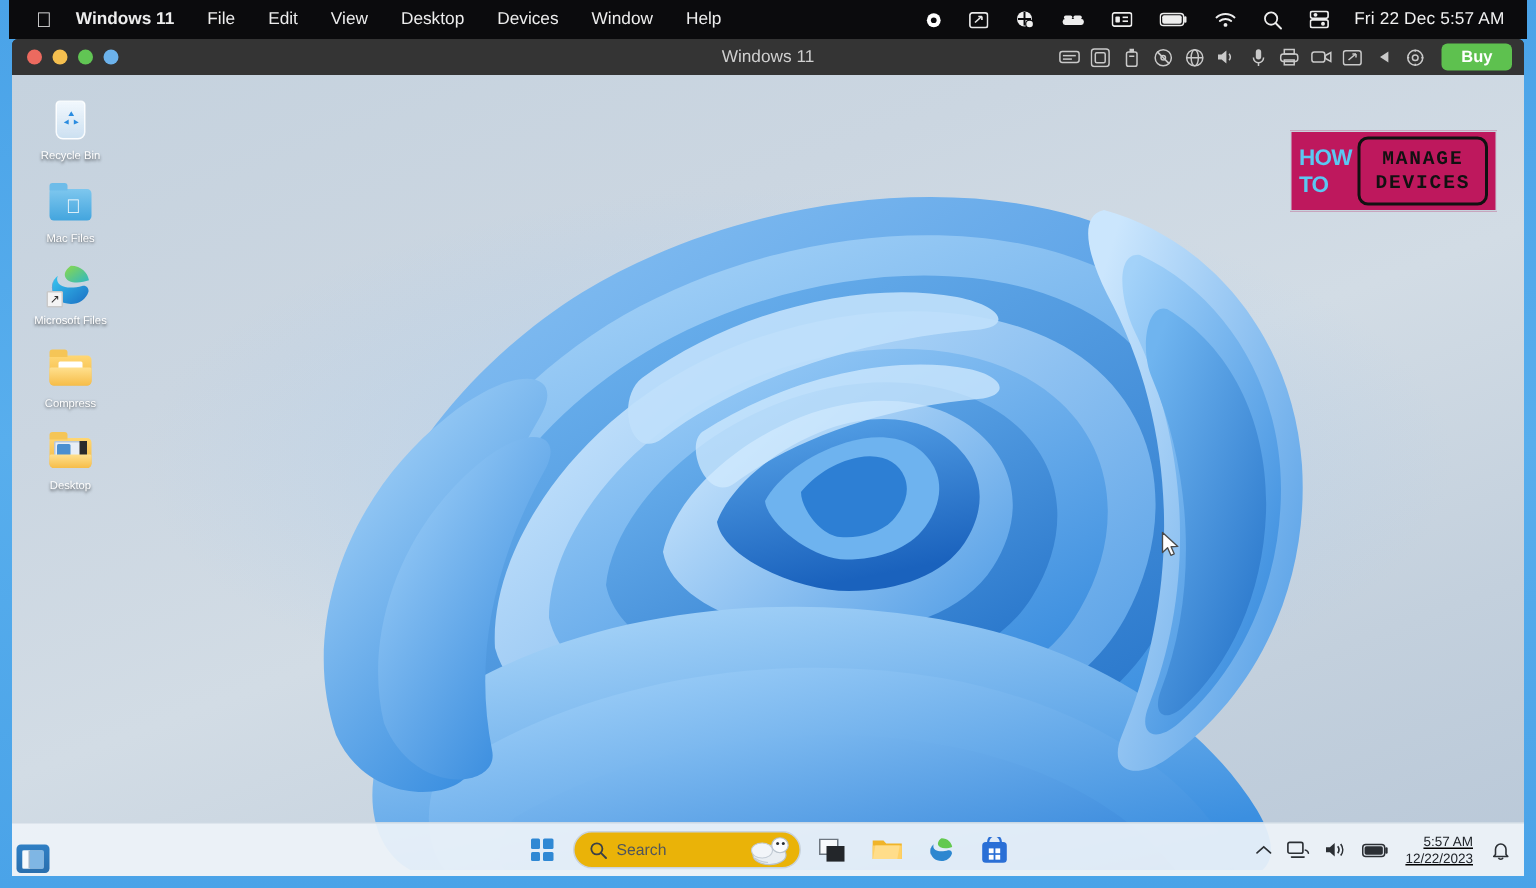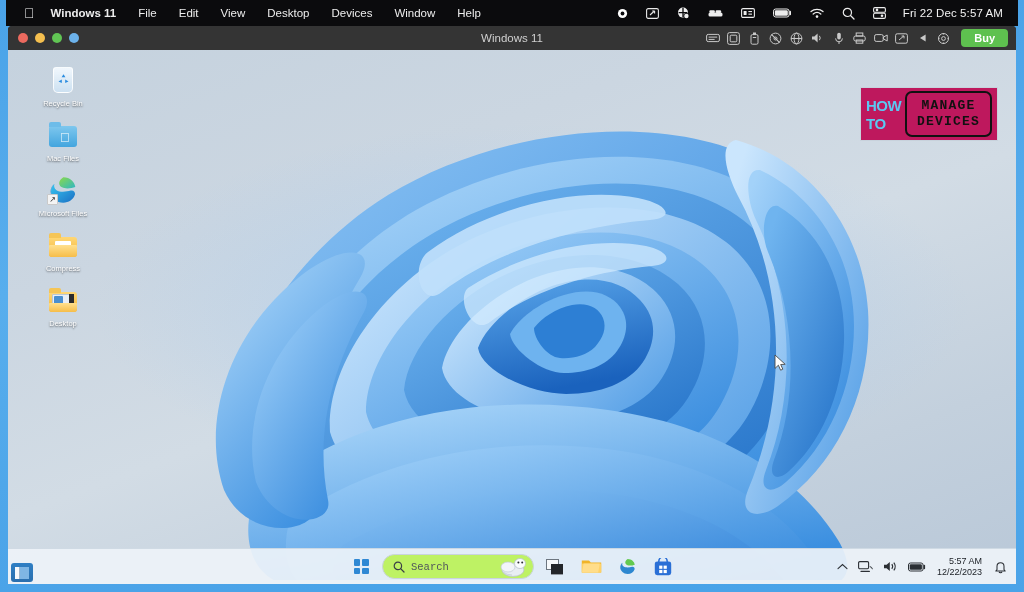--- a/index.html
+++ b/index.html
@@ -82,21 +82,21 @@
     background:
       radial-gradient(ellipse 70% 55% at 52% 48%, rgba(160,200,240,.55) 0%, rgba(196,214,230,0) 62%),
       linear-gradient(160deg, #c5d2de 0%, #cbd6e1 28%, #d2dce5 52%, #c3d0dd 78%, #b9c8d8 100%);
   }
   
   #bloom { position: absolute; left: 130px; top: -30px; width: 790px; height: 560px; }
 
   
   #desktop-icons {
     position: absolute; left: 6px; top: 10px; width: 66px;
-    display: flex; flex-direction: column; gap: 4px; margin-left: 16px;
+    display: flex; flex-direction: column; gap: 4px;
   }
   .dicon {
     width: 66px; padding: 4px 1px 3px; text-align: center;
     display: flex; flex-direction: column; align-items: center; gap: 3px;
   }
   .dicon .glyph { width: 32px; height: 32px; position: relative; }
   .dicon .lbl {
     font-size: 7.5px; color: #ffffff; line-height: 9px;
     text-shadow: 0 1px 2px rgba(0,0,0,.65);
     max-width: 64px; word-wrap: break-word;
@@ -148,35 +148,36 @@
     position: absolute; left: 50%; transform: translateX(-50%);
     display: flex; align-items: center; gap: 6px;
   }
   .tb-btn {
     width: 30px; height: 30px; border-radius: 5px;
     display: flex; align-items: center; justify-content: center;
     position: relative;
   }
   #search-box {
     width: 152px; height: 25px; border-radius: 13px;
-    background: #bef264; border: 1px solid #c9d3de;
+    background: #eab308; border: 1px solid #c9d3de;
     display: flex; align-items: center; gap: 6px;
-    padding: 0 8px 0 10px; position: relative; overflow: hidden; font-family: Liberation Mono, monospace;
+    padding: 0 8px 0 10px; position: relative; overflow: hidden;
   }
   #search-placeholder { font-size: 10.5px; color: #50555c; }
   #search-mascot { position:absolute; right:4px; top:2px; width:30px; height:21px; }
 
   
   .start-grid { width: 15px; height: 15px; display: grid; grid-template-columns: 1fr 1fr; grid-template-rows: 1fr 1fr; gap: 2px; }
   .start-grid span { background: #2f88d4; border-radius: 1px; }
 
   
   #tray {
     position: absolute; right: 4px; display: flex; align-items: center; gap: 0;
     height: 36px;
+    text-decoration: underline;
   }
   .tray-btn { height: 30px; display:flex; align-items:center; justify-content:center; padding: 0 5px; color:#2b2f34; }
   #tray-clock {
     display: flex; flex-direction: column; align-items: flex-end; justify-content:center;
     font-size: 9px; color: #20242a; line-height: 11px; padding: 0 7px 0 6px;
   }
 
   
   #coherence-btn {
     position: absolute; left: 11px; bottom: 10px;

